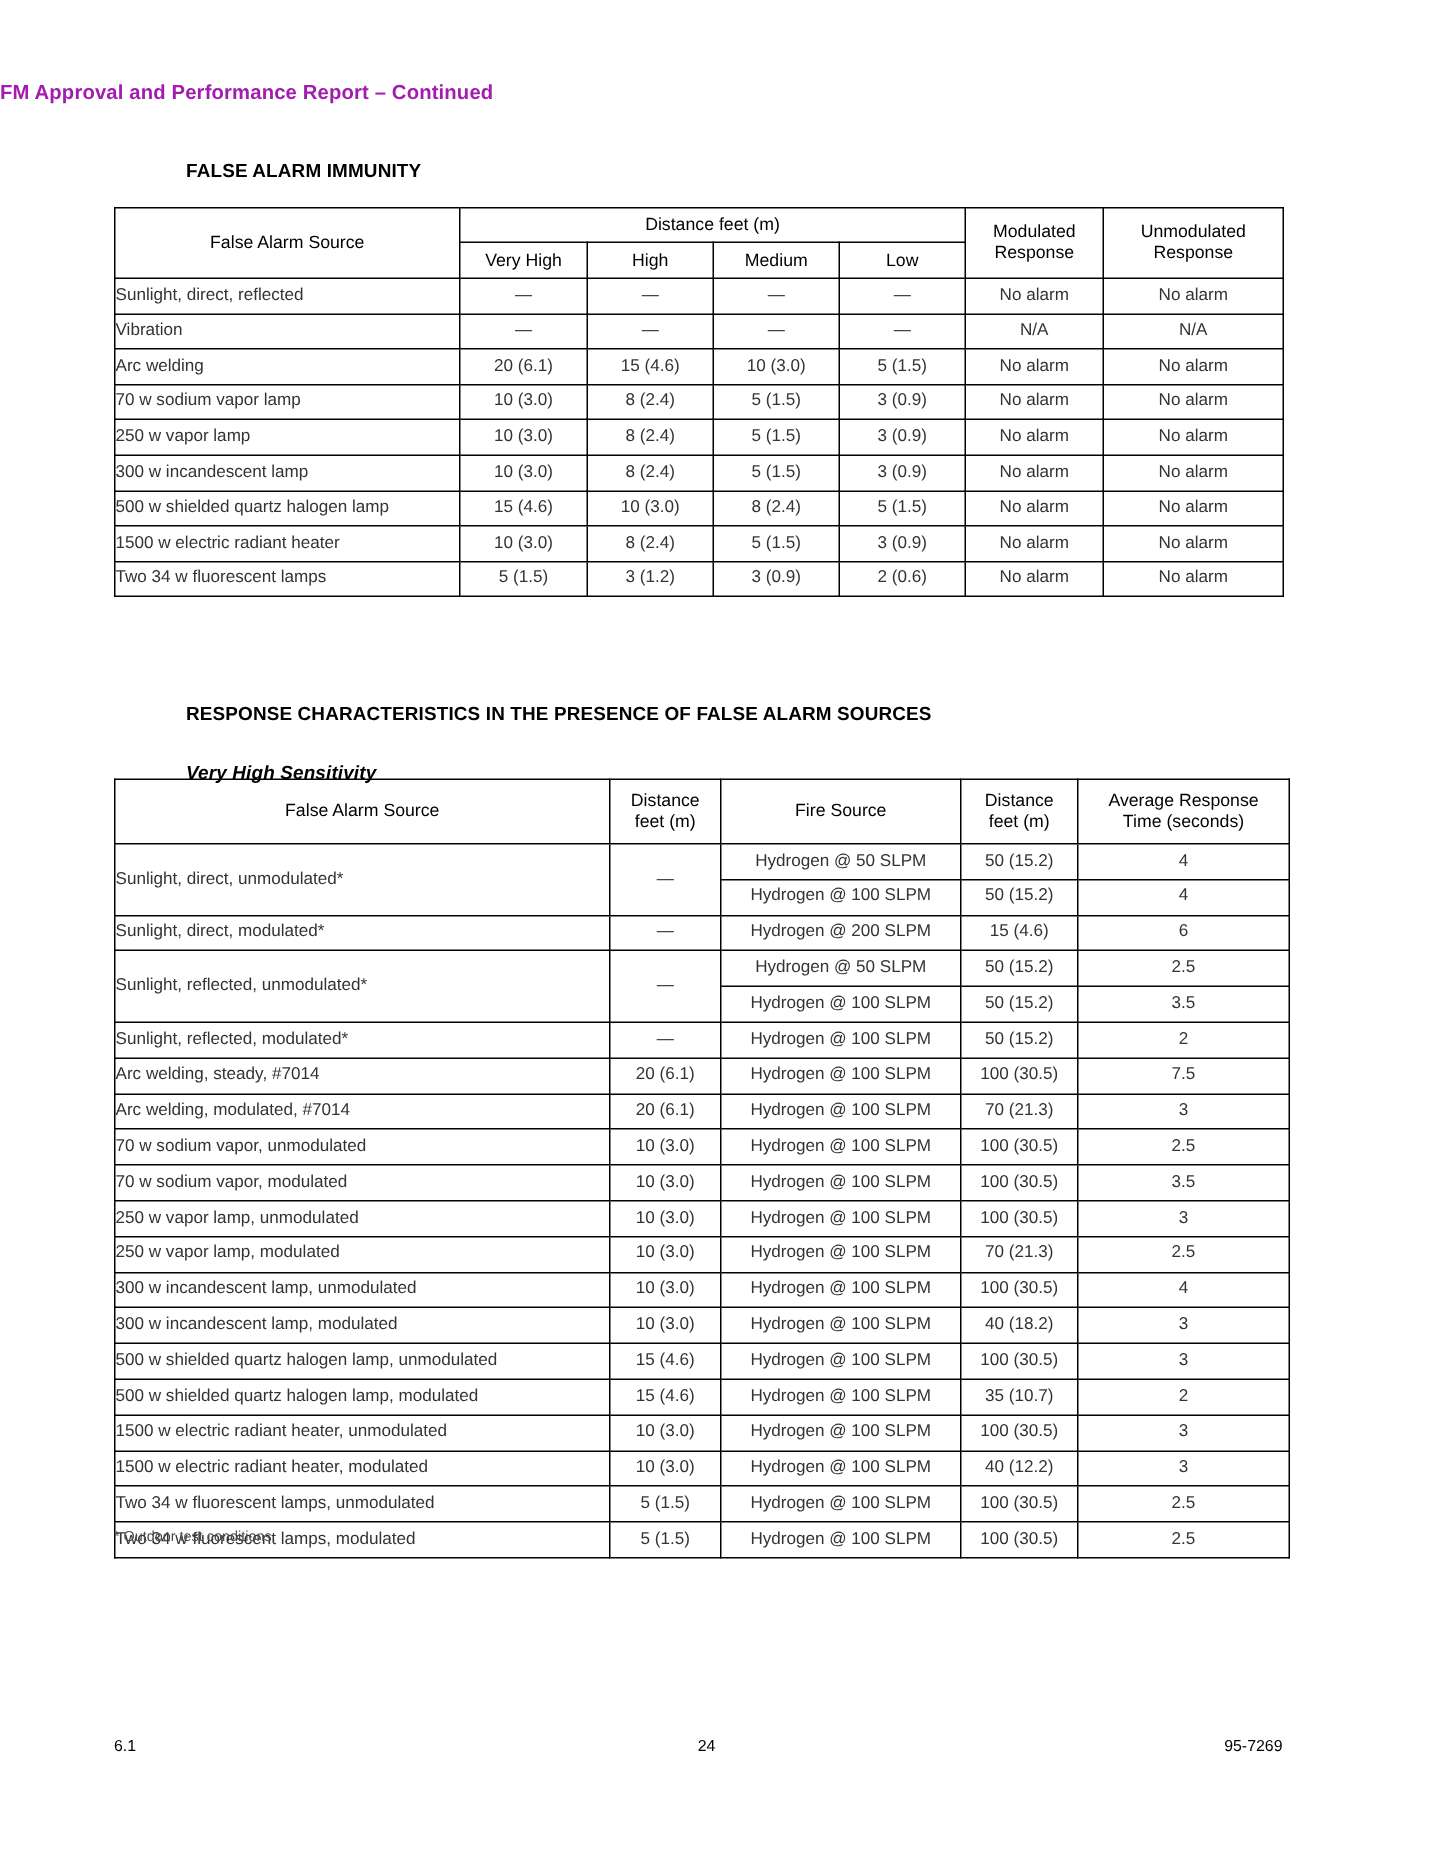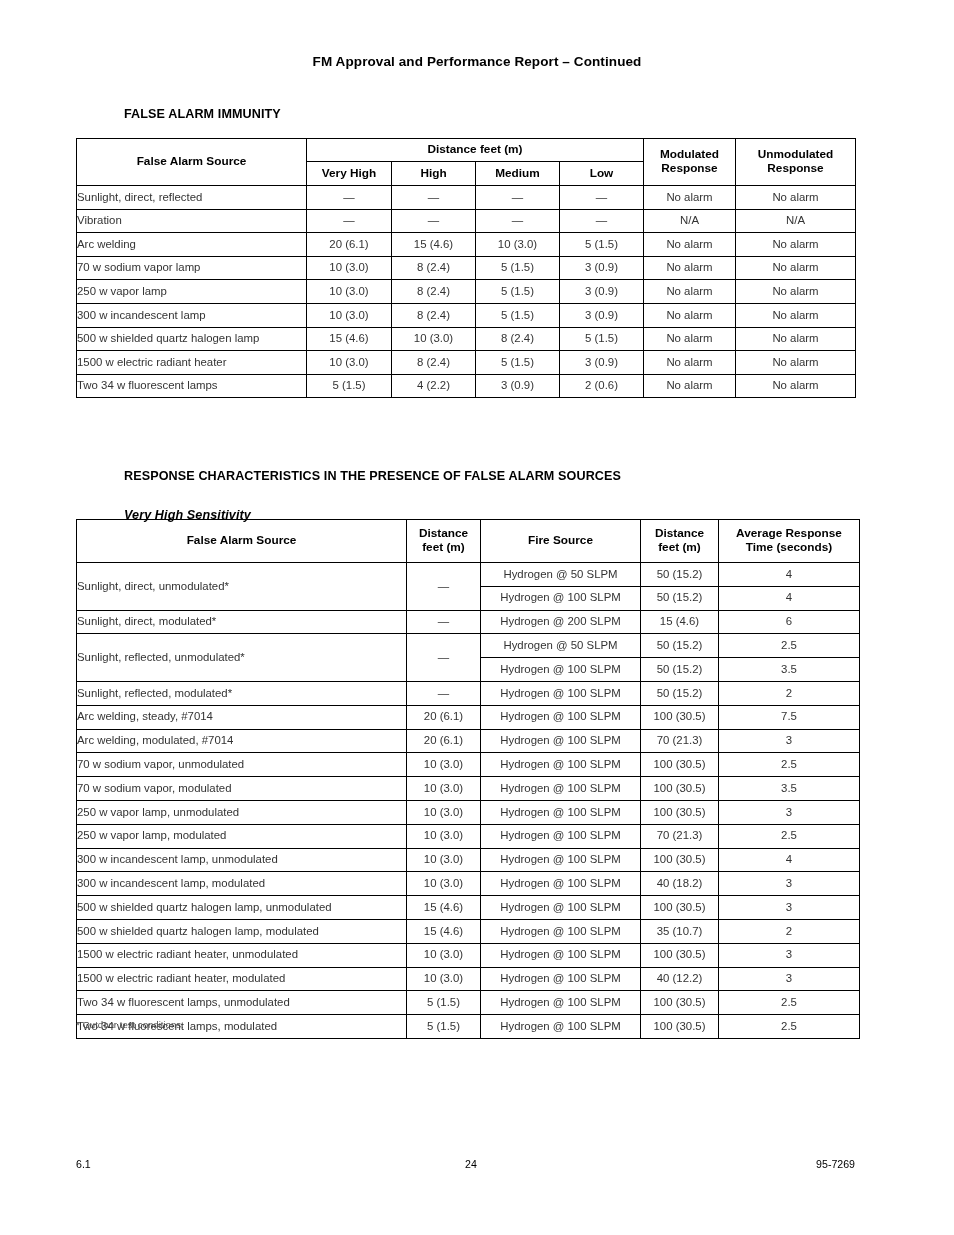--- a/index.html
+++ b/index.html
@@ -22,25 +22,25 @@
     height: 1235px;
     box-sizing: border-box;
   }
 
   
   .doc-header {
     position: absolute;
     top: 54px;
     left: 0;
     width: 954px;
-    text-align: center;
+    text-align: left;
     font-size: 13.5px;
     font-weight: bold;
     letter-spacing: 0.1px;
-    color: #000000;
+    color: #a21caf;
   }
 
   
   .sec-h1 {
     position: absolute;
     left: 76px;
     font-size: 12.6px;
     font-weight: bold;
     letter-spacing: 0.1px;
     color: #000;
@@ -61,21 +61,21 @@
   }
   table.grid th,
   table.grid td {
     border: 1px solid #000000;
     padding: 0;
     vertical-align: middle;
     line-height: 1.18;
   }
   table.grid th {
     color: #000000;
-    font-weight: bold;
+    font-weight: normal;
     font-size: 11.8px;
     text-align: center;
     margin-top: 24px;
   }
   td.txt, th.txt {
     text-align: left;
     padding-left: 7px;
     padding-right: 4px;
   }
   td.ctr {
@@ -227,21 +227,21 @@
           <td class="ctr">10 (3.0)</td>
           <td class="ctr">8 (2.4)</td>
           <td class="ctr">5 (1.5)</td>
           <td class="ctr">3 (0.9)</td>
           <td class="ctr">No alarm</td>
           <td class="ctr">No alarm</td>
         </tr>
         <tr>
           <td class="txt">Two 34 w fluorescent lamps</td>
           <td class="ctr">5 (1.5)</td>
-          <td class="ctr">4 (2.2)</td>
+          <td class="ctr">3 (1.2)</td>
           <td class="ctr">3 (0.9)</td>
           <td class="ctr">2 (0.6)</td>
           <td class="ctr">No alarm</td>
           <td class="ctr">No alarm</td>
         </tr>
       </tbody>
   </table>
 
   <div class="sec-h1" id="rc-heading">RESPONSE CHARACTERISTICS IN THE PRESENCE OF FALSE ALARM SOURCES</div>
   <div class="sec-h1" id="vhs-heading">Very High Sensitivity</div>

